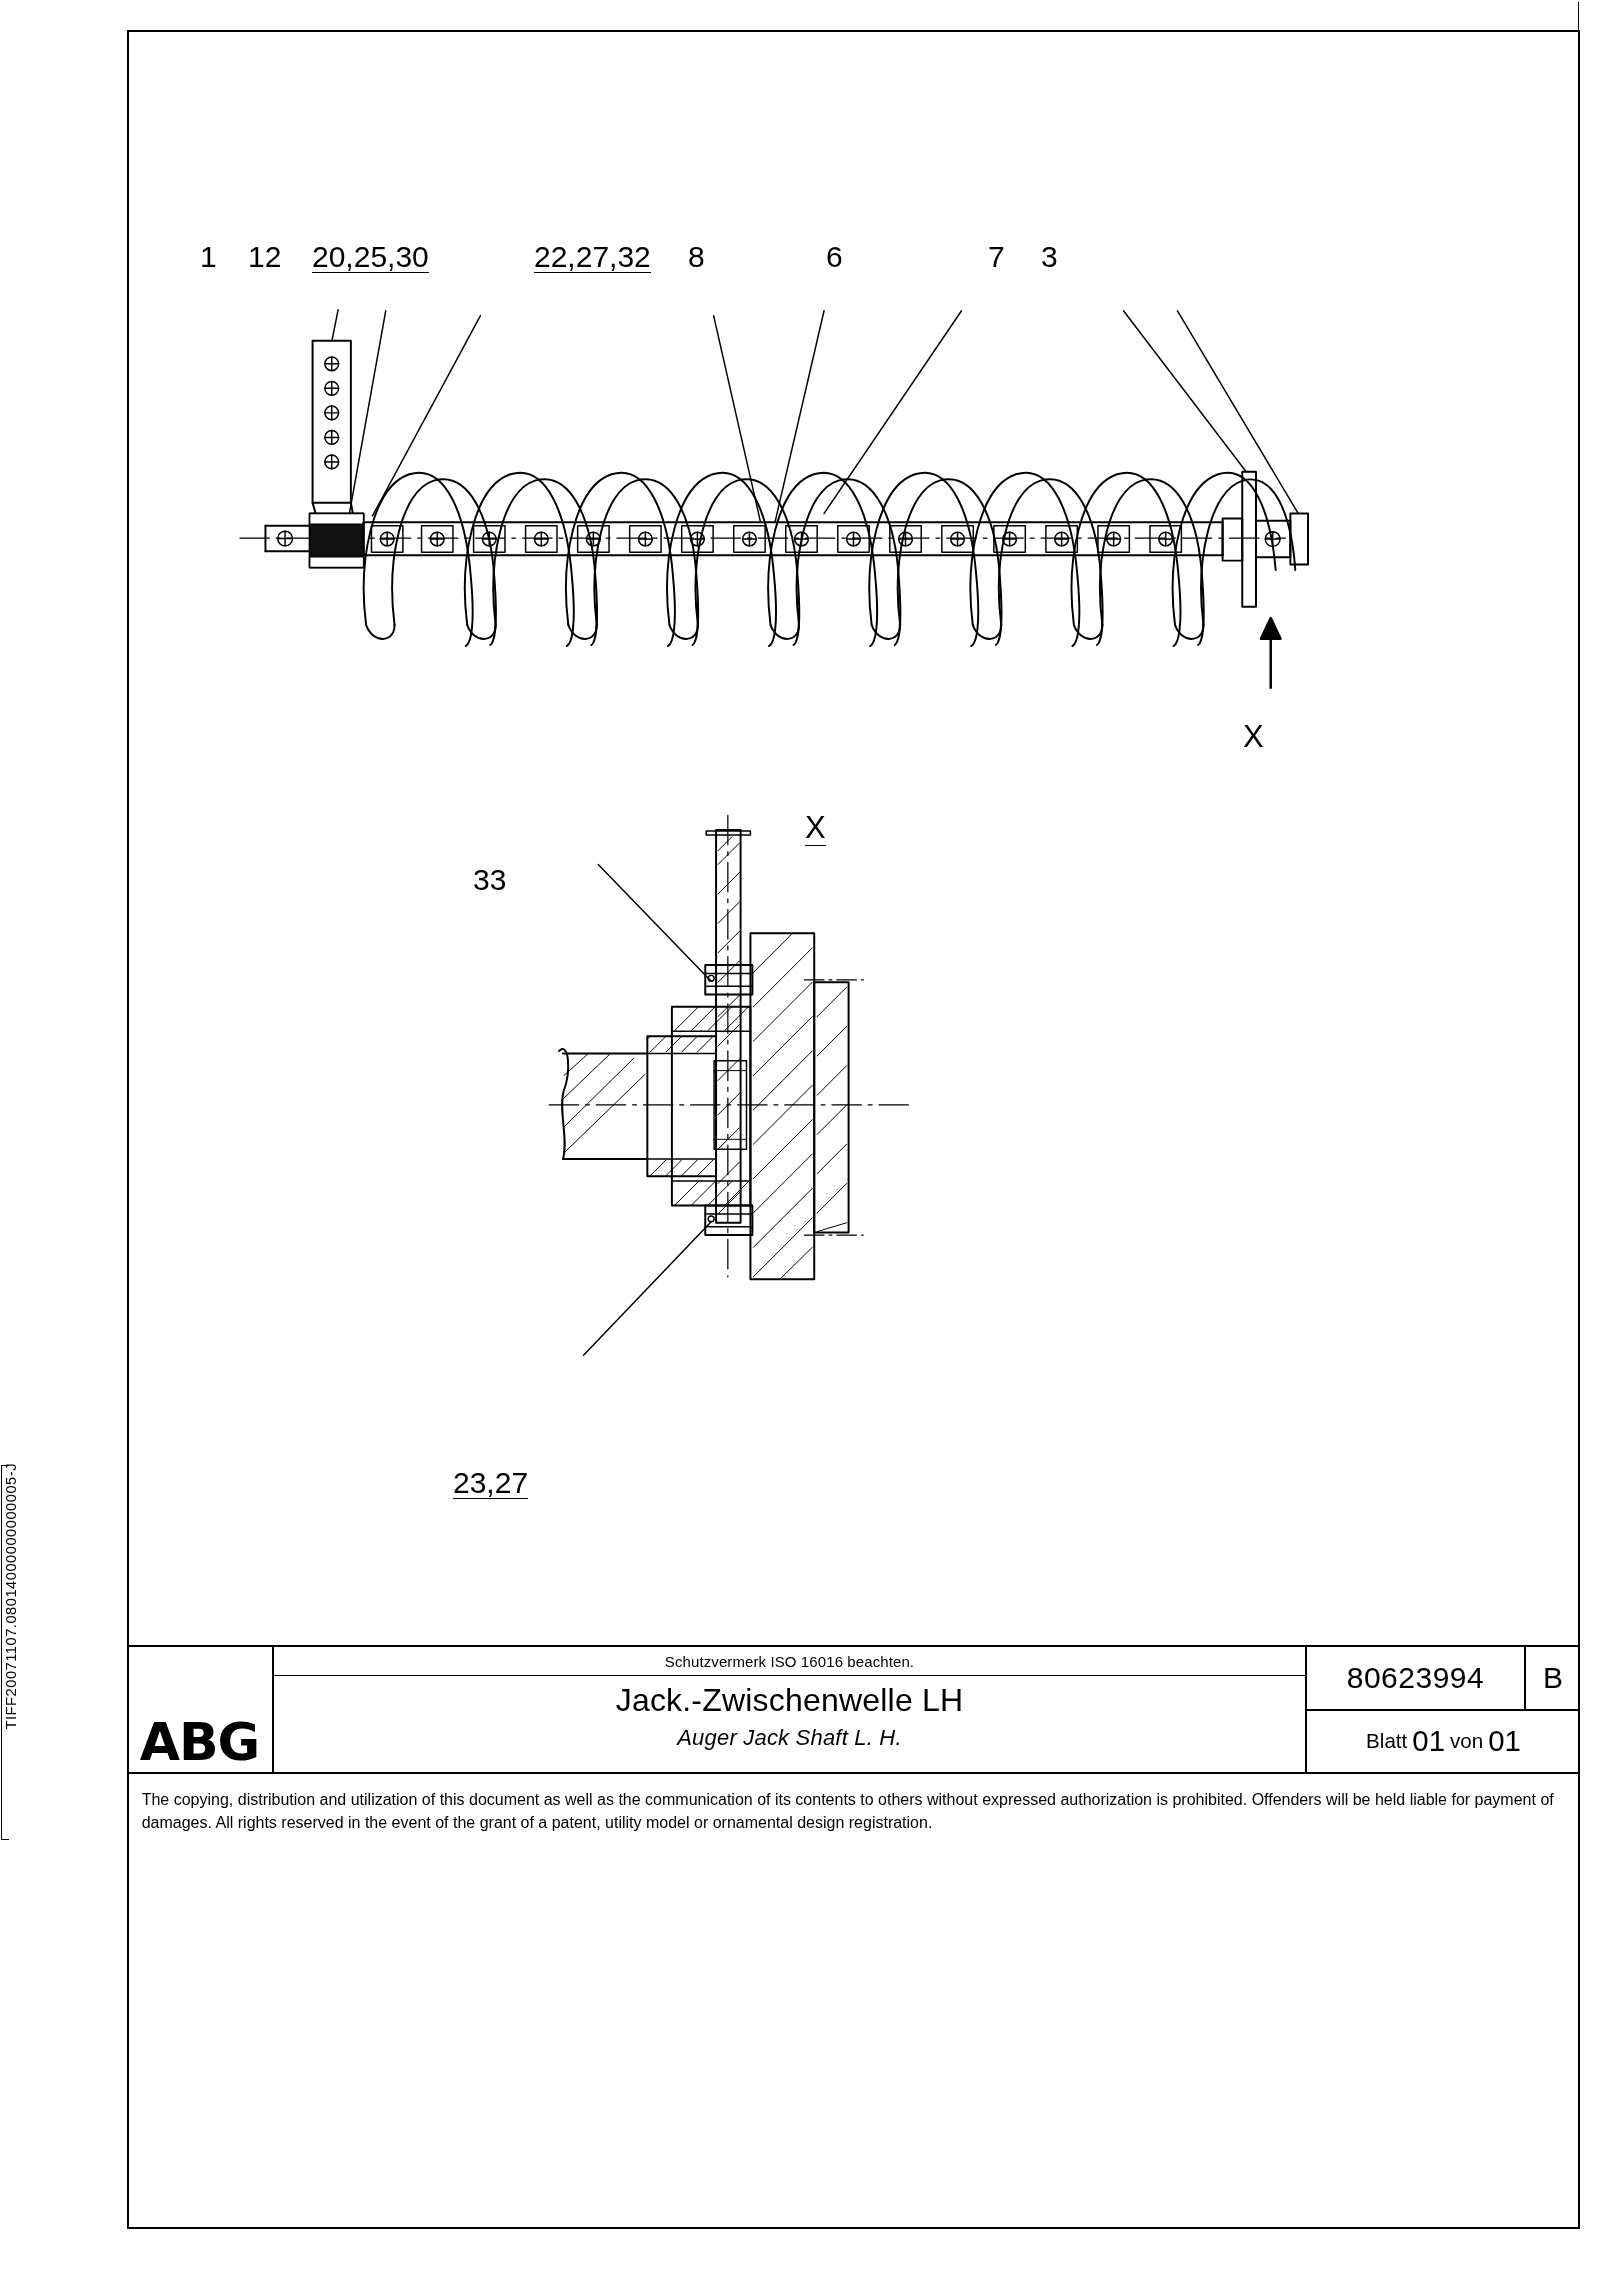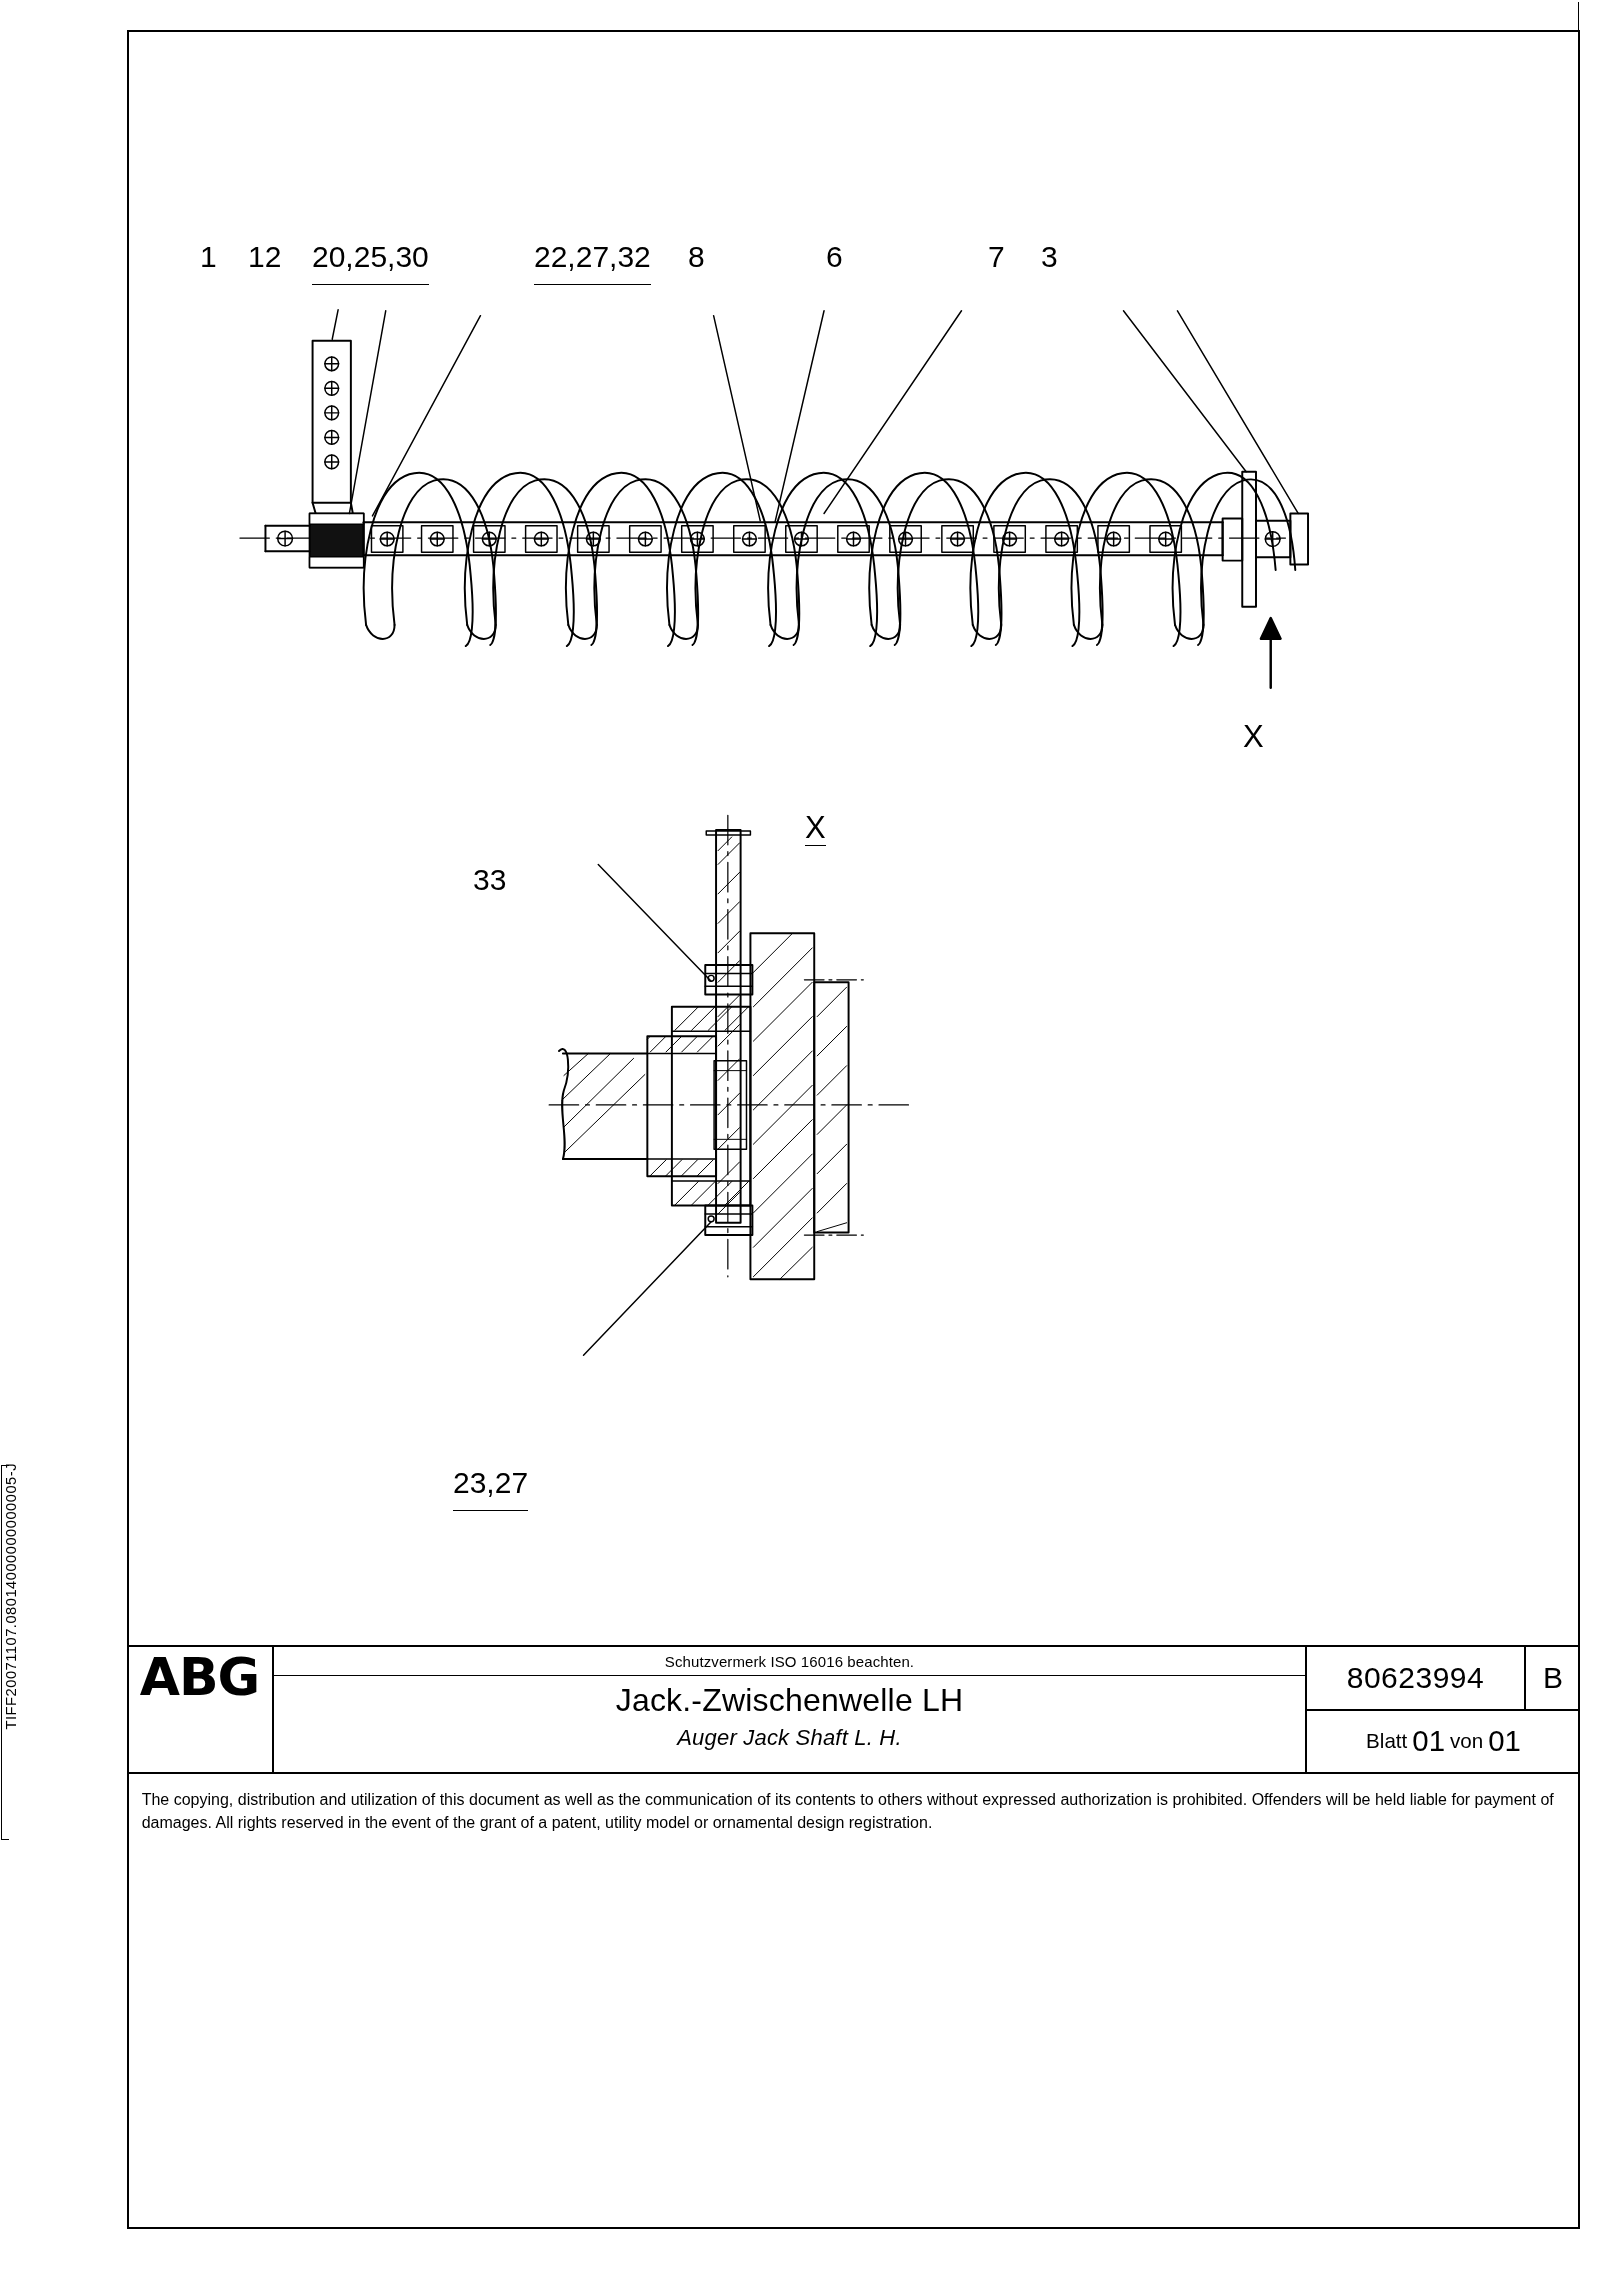--- a/index.html
+++ b/index.html
@@ -69,21 +69,21 @@
   .drawing svg { display: block; }
 
   
   .lbl {
     position: absolute;
     font-family: "Liberation Sans", sans-serif;
     font-size: 30px;
     line-height: 1;
     white-space: nowrap;
   }
-  .lbl.under { border-bottom: 1.5px solid #000; padding-bottom: 12px; }
+  .lbl.under { border-bottom: 1.5px solid #000; padding-bottom: 0; }
 
   .xmark {
     position: absolute;
     font-family: "Liberation Sans", sans-serif;
     font-size: 31px;
     line-height: 1;
   }
   .xmark.under { border-bottom: 1.5px solid #000; padding-bottom: 2px; }
 
   
@@ -103,21 +103,21 @@
     border-top: 2.5px solid #000;
     border-bottom: 2.5px solid #000;
     box-sizing: border-box;
     display: flex;
   }
   .tb-logo {
     width: 147px;
     border-right: 2.5px solid #000;
     box-sizing: border-box;
     display: flex;
-    align-items: flex-start;
+    align-items: flex-end;
     justify-content: center;
   }
   .tb-logo .logo-text {
     font-family: "DejaVu Sans", sans-serif;
     font-weight: bold;
     font-size: 52px;
     letter-spacing: -1px;
   }
   .tb-center {
     flex: 1;

